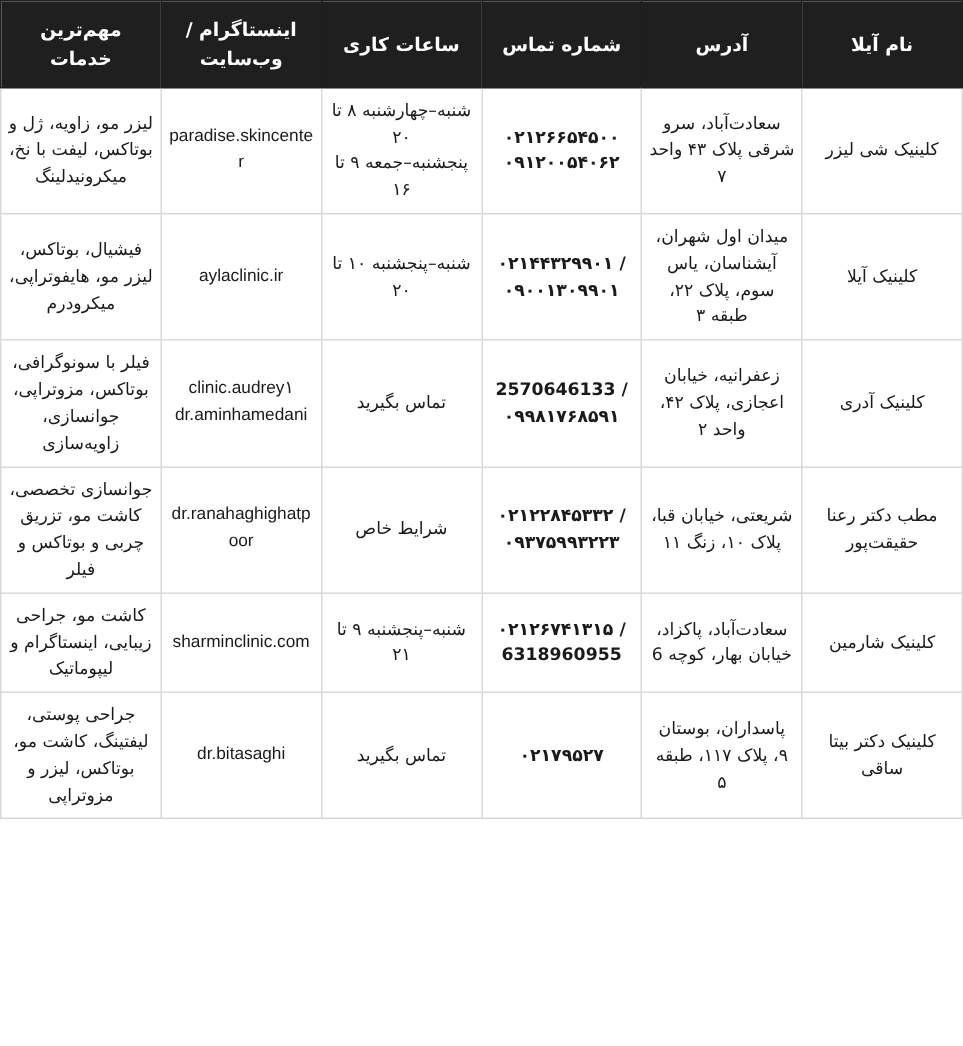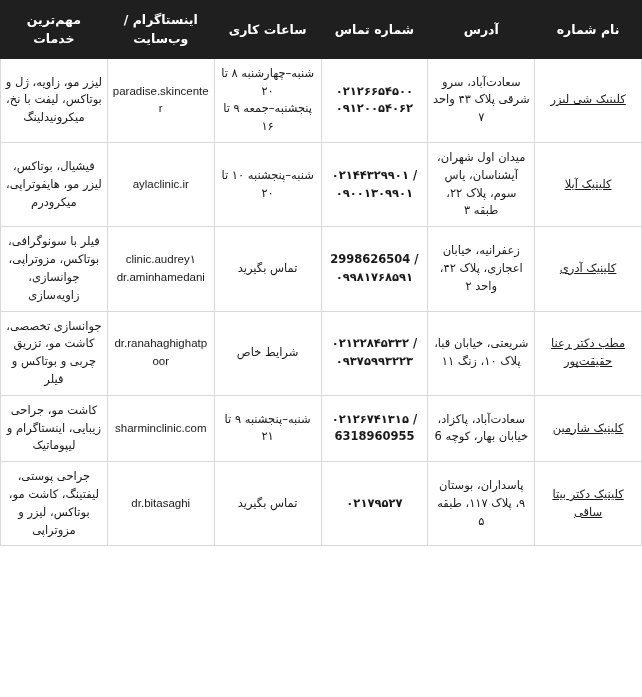--- a/index.html
+++ b/index.html
@@ -36,21 +36,20 @@
     font-weight: bold;
     padding: 9px 4px;
     border: 1px solid #1f1f1f;
   }
   table.clinic-table tbody td {
     background: #ffffff;
     font-size: 11.5px;
   }
   td.col-name {
     width: 70px;
-    text-decoration: underline;
   }
   td.col-address {
     width: 94px;
   }
   td.col-phone {
     width: 104px;
     font-weight: bold;
   }
   td.col-hours {
     width: 78px;
@@ -73,21 +72,21 @@
   .hours-line {
     display: block;
   }
 </style>
 </head>
 <body>
 
 <table class="clinic-table">
   <thead>
     <tr>
-      <th>نام شماره</th>
+      <th>نام آیلا</th>
       <th>آدرس</th>
       <th>شماره تماس</th>
       <th>ساعات کاری</th>
       <th>اینستاگرام / وب‌سایت</th>
       <th>مهم‌ترین خدمات</th>
     </tr>
   </thead>
   <tbody>
     <tr>
       <td class="col-name">کلینیک شی لیزر</td>
@@ -117,21 +116,21 @@
       </td>
       <td class="col-web">
         <span class="web-line">aylaclinic.ir</span>
       </td>
       <td class="col-services">فیشیال، بوتاکس، لیزر مو، هایفوتراپی، میکرودرم</td>
     </tr>
     <tr>
       <td class="col-name">کلینیک آدری</td>
       <td class="col-address">زعفرانیه، خیابان اعجازی، پلاک ۴۲، واحد ۲</td>
       <td class="col-phone">
-        <span class="phone-line">/ 2998626504</span>
+        <span class="phone-line">/ 2570646133</span>
         <span class="phone-line">۰۹۹۸۱۷۶۸۵۹۱</span>
       </td>
       <td class="col-hours">
         <span class="hours-line">تماس بگیرید</span>
       </td>
       <td class="col-web">
         <span class="web-line">clinic.audrey۱</span>
         <span class="web-line">dr.aminhamedani</span>
       </td>
       <td class="col-services">فیلر با سونوگرافی، بوتاکس، مزوتراپی، جوانسازی، زاویه‌سازی</td>

